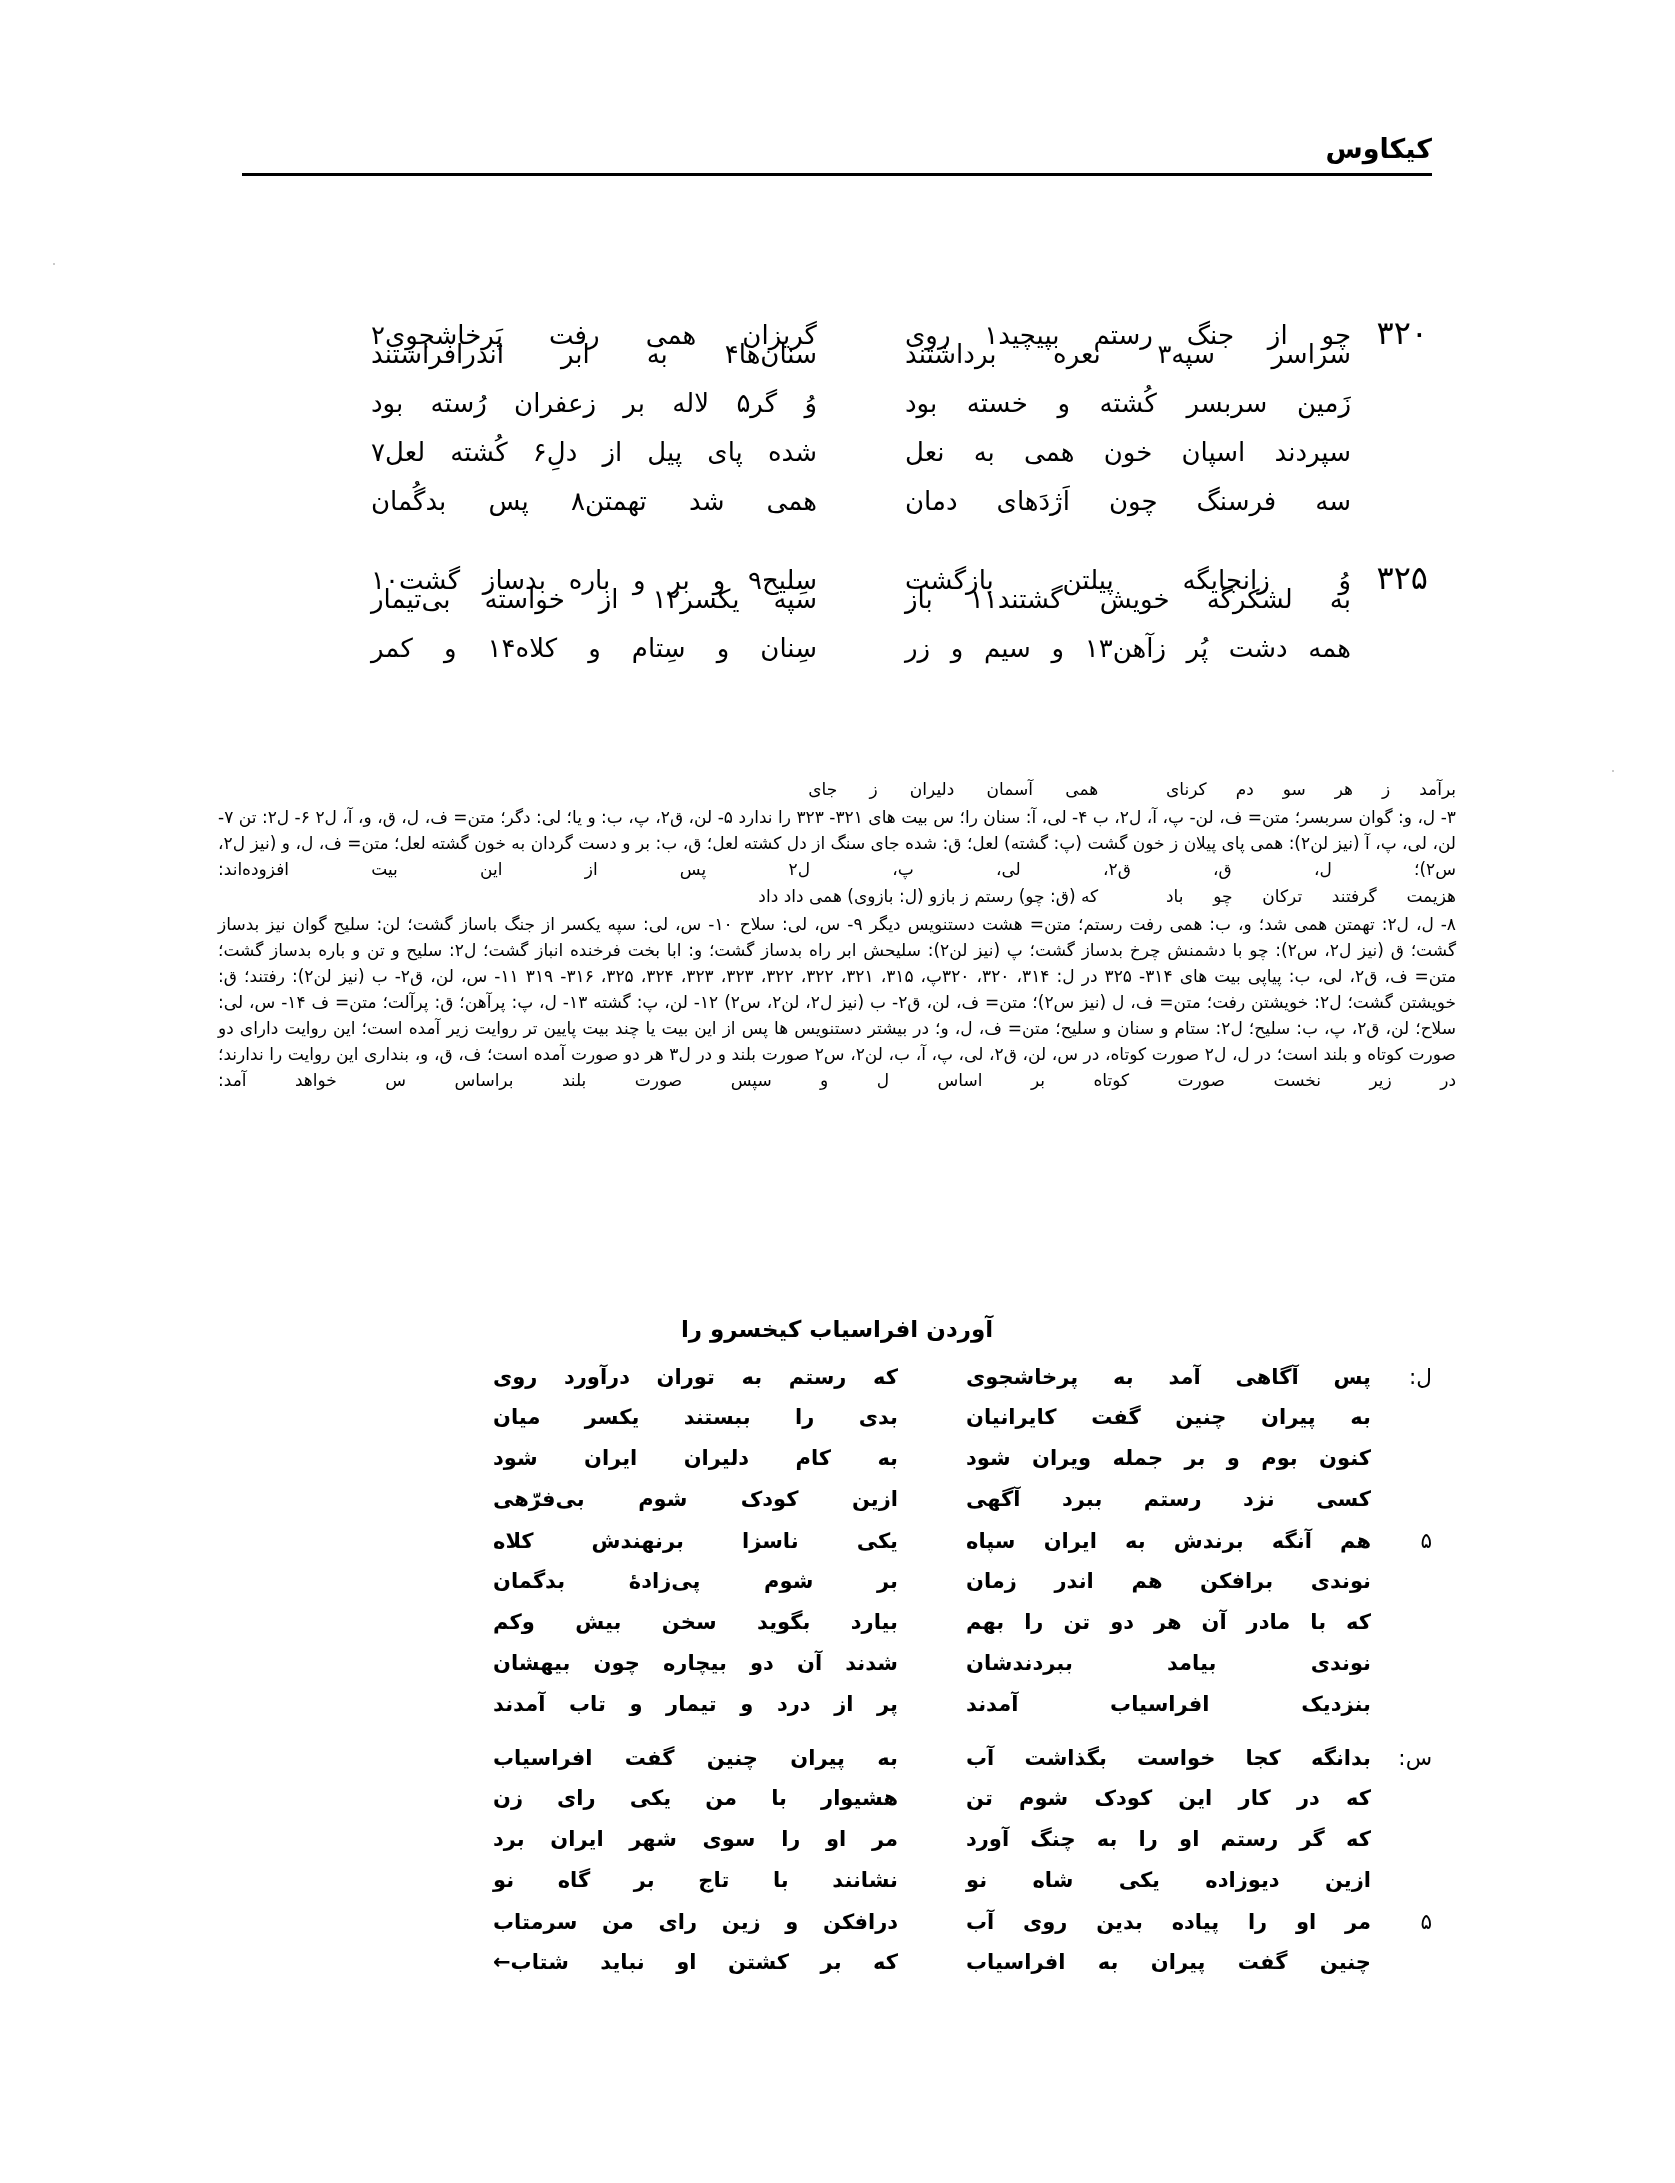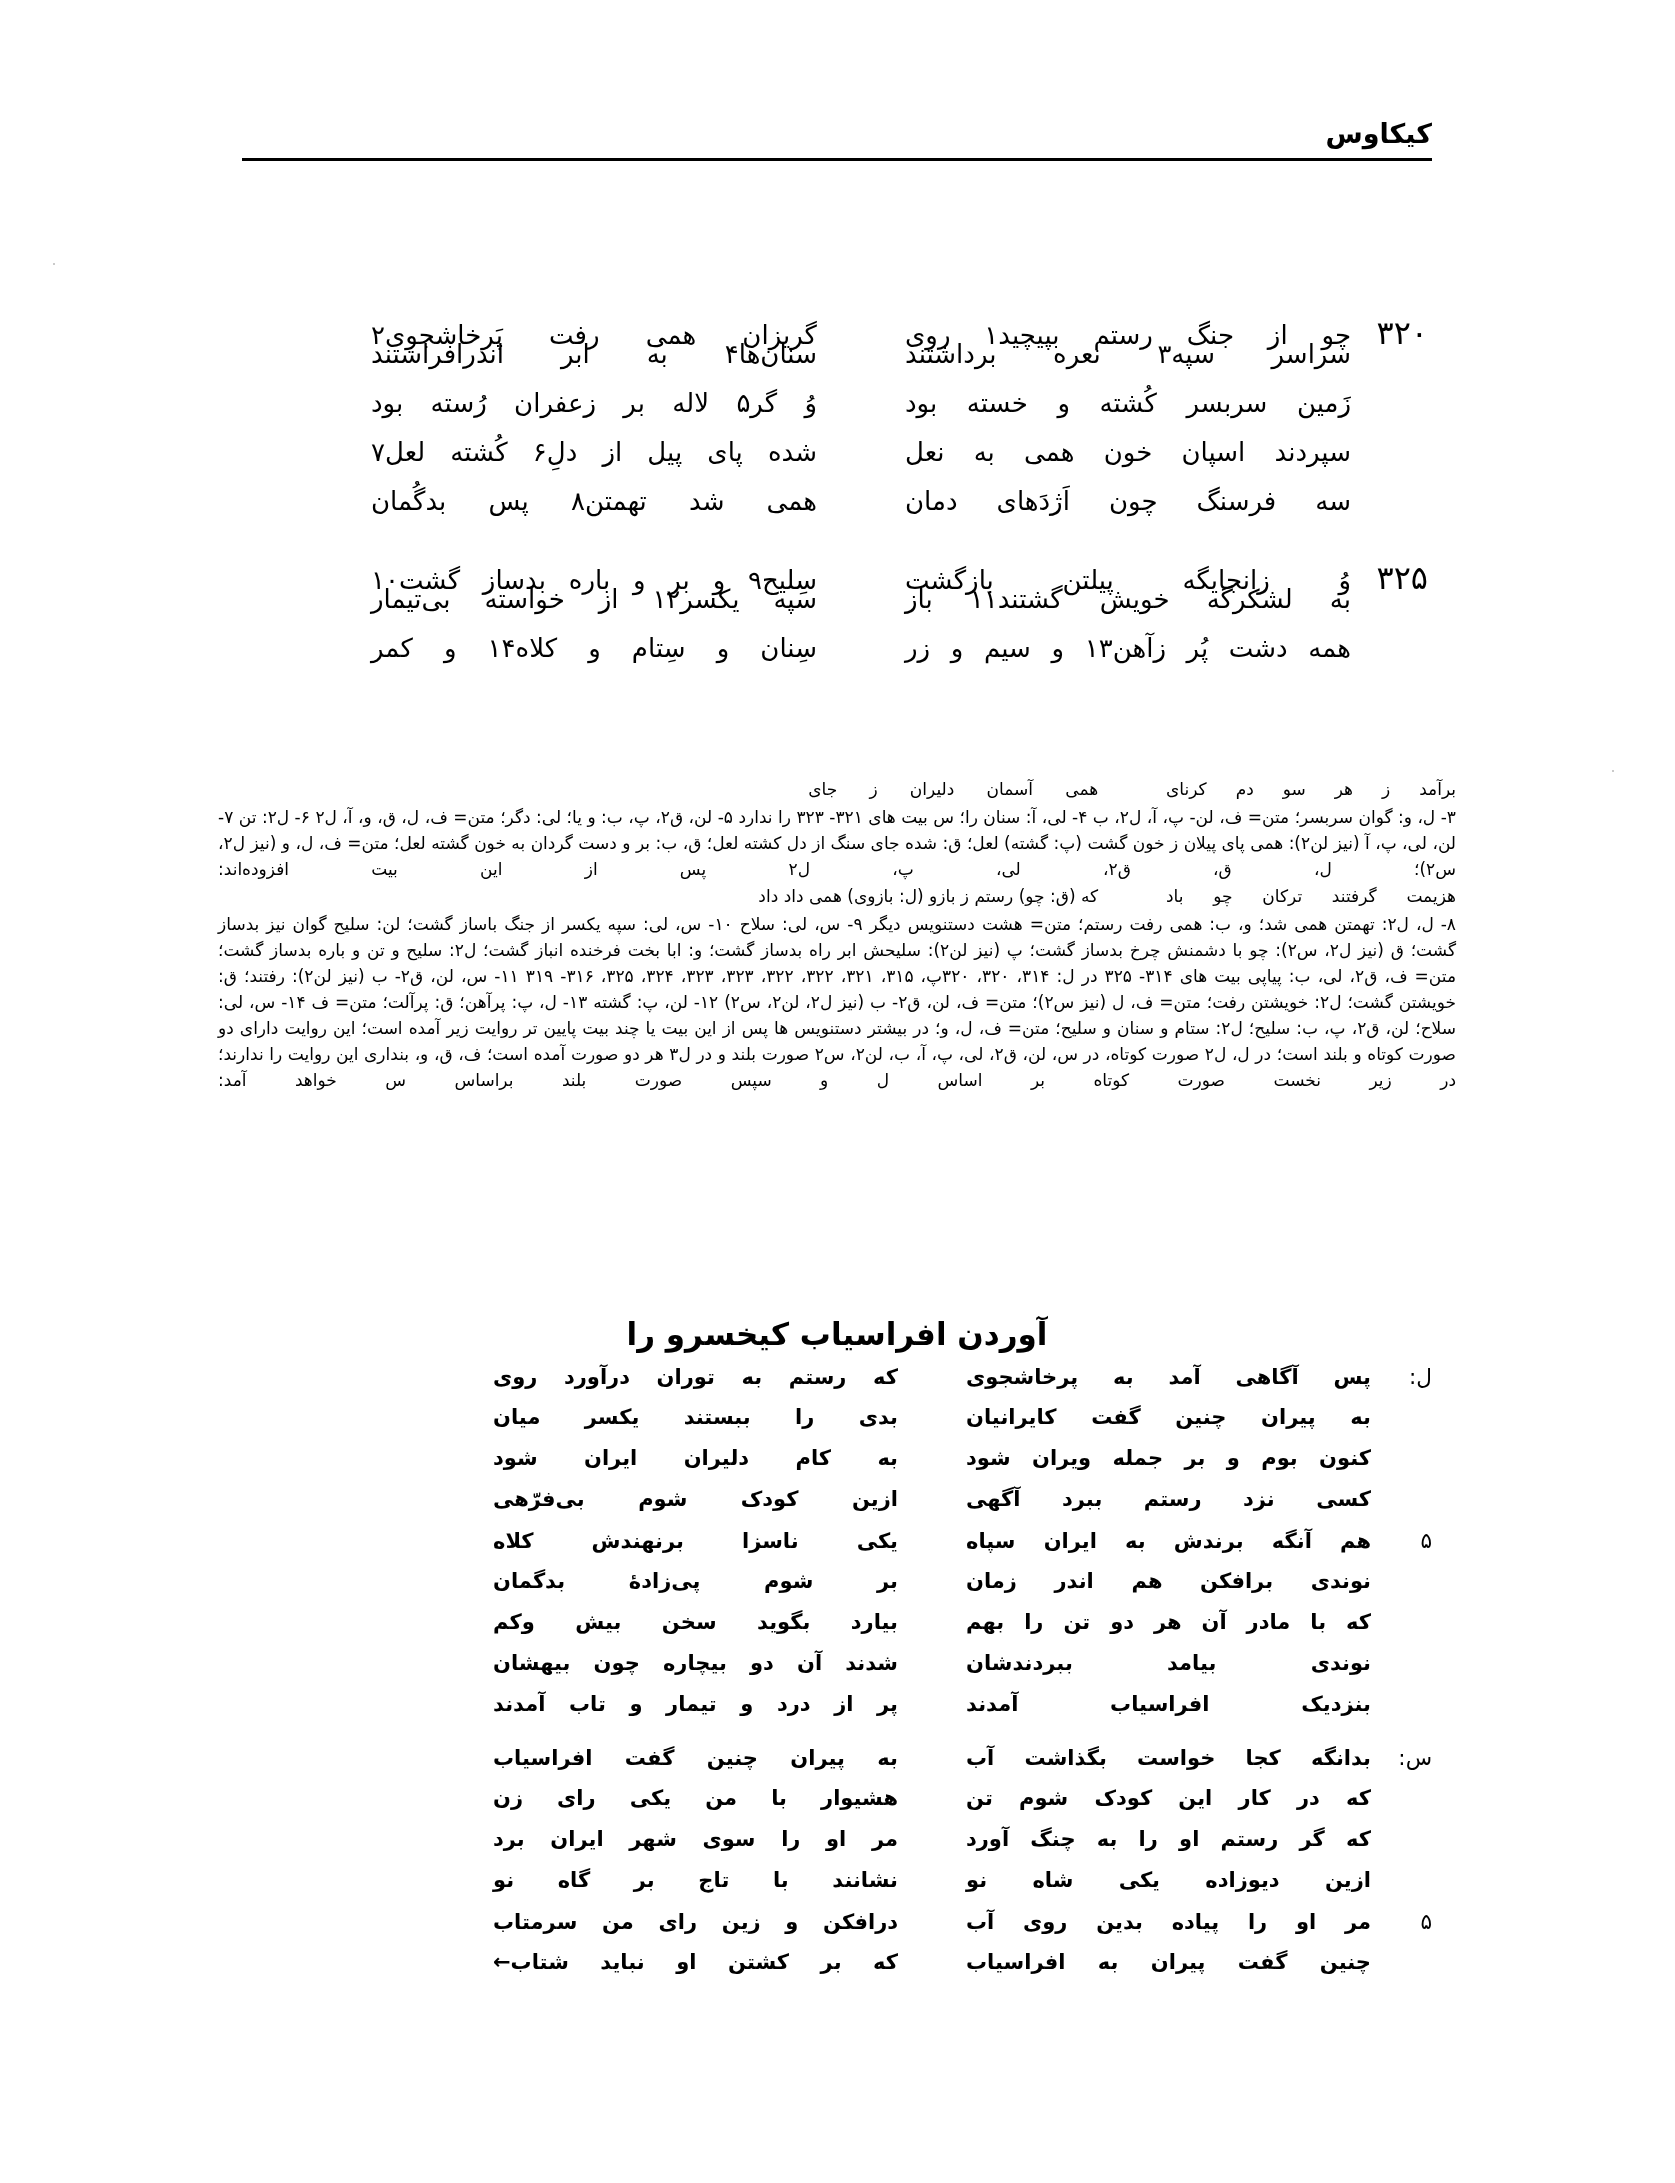--- a/index.html
+++ b/index.html
@@ -17,21 +17,21 @@
     width: 1676px;
     height: 2183px;
     background: #ffffff;
     overflow: hidden;
     box-sizing: border-box;
   }
 
   
   .runhead-wrap {
     position: absolute;
-    top: 119px;
+    top: 134px;
     right: 243px;
     left: 243px;
     text-align: right;
   }
   .runhead {
     font-size: 27px;
     font-weight: bold;
     letter-spacing: 0;
     line-height: 1.1;
     padding-bottom: 9.5px;
@@ -110,21 +110,21 @@
   .app-inset .hemi-a { display: inline-block; min-width: 290px; text-align: justify; text-align-last: justify; }
   .app-inset .hemi-b { display: inline-block; min-width: 290px; text-align: justify; text-align-last: justify; margin-right: 61px;}
 
   
   .section-heading {
     position: absolute;
     top: 1316px;
     right: 243px;
     left: 243px;
     text-align: center;
-    font-size: 31px;
+    font-size: 23px;
     font-weight: bold;
   }
 
   
   .variant-block {
     position: absolute;
     right: 243px;
     left: 243px;
   }
   .variant-block.lam { top: 1364px; }

